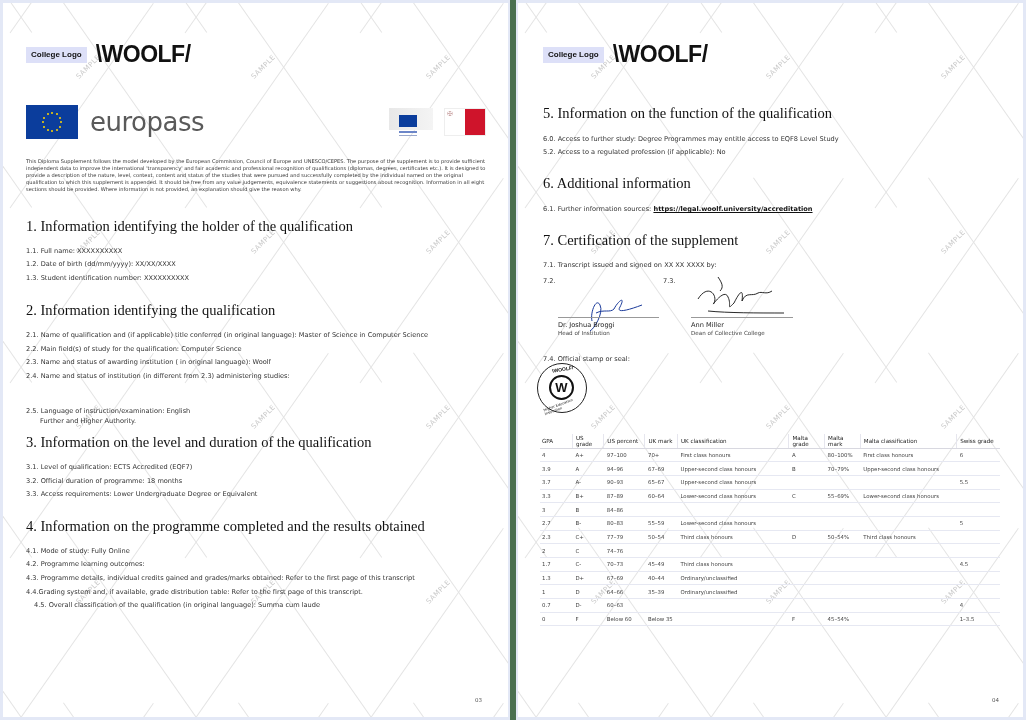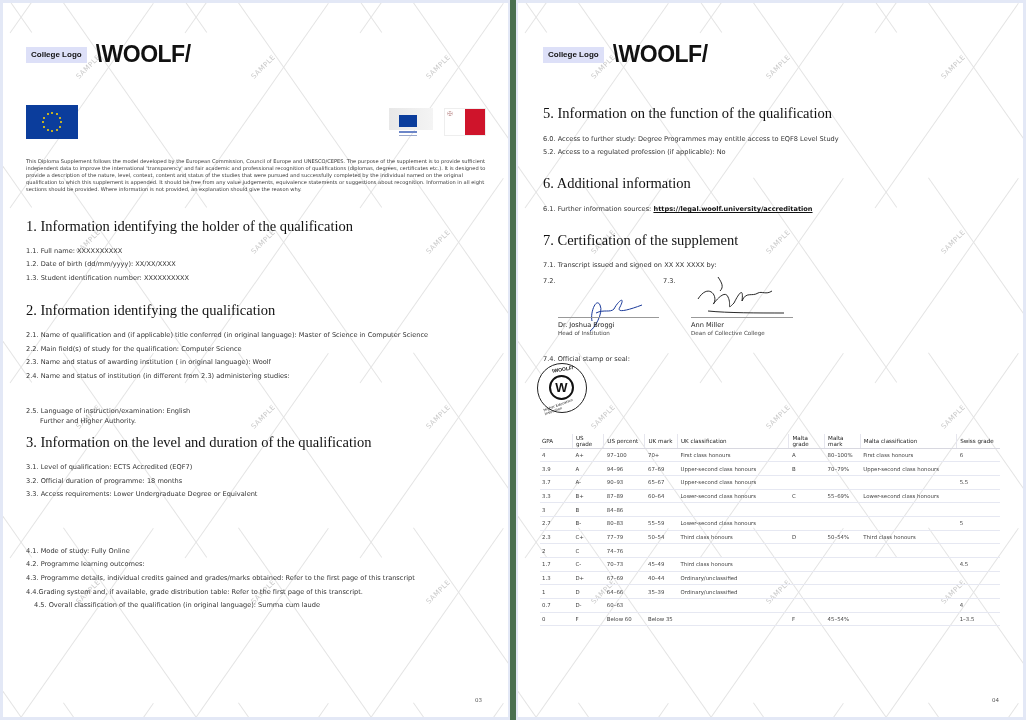--- a/index.html
+++ b/index.html
@@ -200,20 +200,21 @@
         <span style="left: 25px; top: 25px;"></span>
         <span style="left: 20.5px; top: 23.7942px;"></span>
         <span style="left: 17.2058px; top: 20.5px;"></span>
         <span style="left: 16px; top: 16px;"></span>
         <span style="left: 17.2058px; top: 11.5px;"></span>
         <span style="left: 20.5px; top: 8.20577px;"></span>
         <span style="left: 25px; top: 7px;"></span>
         <span style="left: 29.5px; top: 8.20577px;"></span>
         <span style="left: 32.7942px; top: 11.5px;"></span>
       </div>
+    <div class="europass-word">europass</div>
   </div>
   <div class="ec-logo">
     <div class="bld"></div>
       <div class="flag"></div>
       <div class="lbl"></div>
       <div class="lbl2"></div>
   </div>
   <div class="malta-flag">
     <div class="w">
         <span class="cross">✠</span>
@@ -234,20 +235,21 @@
   <div class="item" style="left:23px;top:355px;">2.3. Name and status of awarding institution ( in original language): Woolf</div>
   <div class="item" style="left:23px;top:369px;">2.4. Name and status of institution (in different from 2.3) administering studies:</div>
   <div class="item" style="left:37px;top:390px;margin-top:24px;">Further and Higher Authority.</div>
   <div class="item" style="left:23px;top:404px;">2.5. Language of instruction/examination: English</div>
 
   <div class="section-title" style="left:23px;top:431px;text-align:right;">3. Information on the level and duration of the qualification</div>
   <div class="item" style="left:23px;top:460px;">3.1.  Level of qualification: ECTS Accredited (EQF7)</div>
   <div class="item" style="left:23px;top:474px;">3.2. Official duration of programme: 18 months</div>
   <div class="item" style="left:23px;top:487px;">3.3. Access requirements: Lower Undergraduate Degree or Equivalent</div>
 
+  <div class="section-title" style="left:23px;top:515px;">4. Information on the programme completed and the results obtained</div>
   <div class="item" style="left:23px;top:544px;">4.1.  Mode of study: Fully Online</div>
   <div class="item" style="left:23px;top:557px;">4.2. Programme learning outcomes:</div>
   <div class="item" style="left:23px;top:571px;">4.3. Programme details, individual credits gained and grades/marks obtained: Refer to the first page of this transcript</div>
   <div class="item" style="left:23px;top:585px;">4.4.Grading system and, if available, grade distribution table: Refer to the first page of this transcript.</div>
   <div class="item" style="left:23px;top:598px;margin-left:8px;">4.5. Overall classification of the qualification (in original language): Summa cum laude</div>
 
   <div class="page-num" style="left:472px;top:694px;">03</div>
 </div>
 
 <div class="page page-right">

